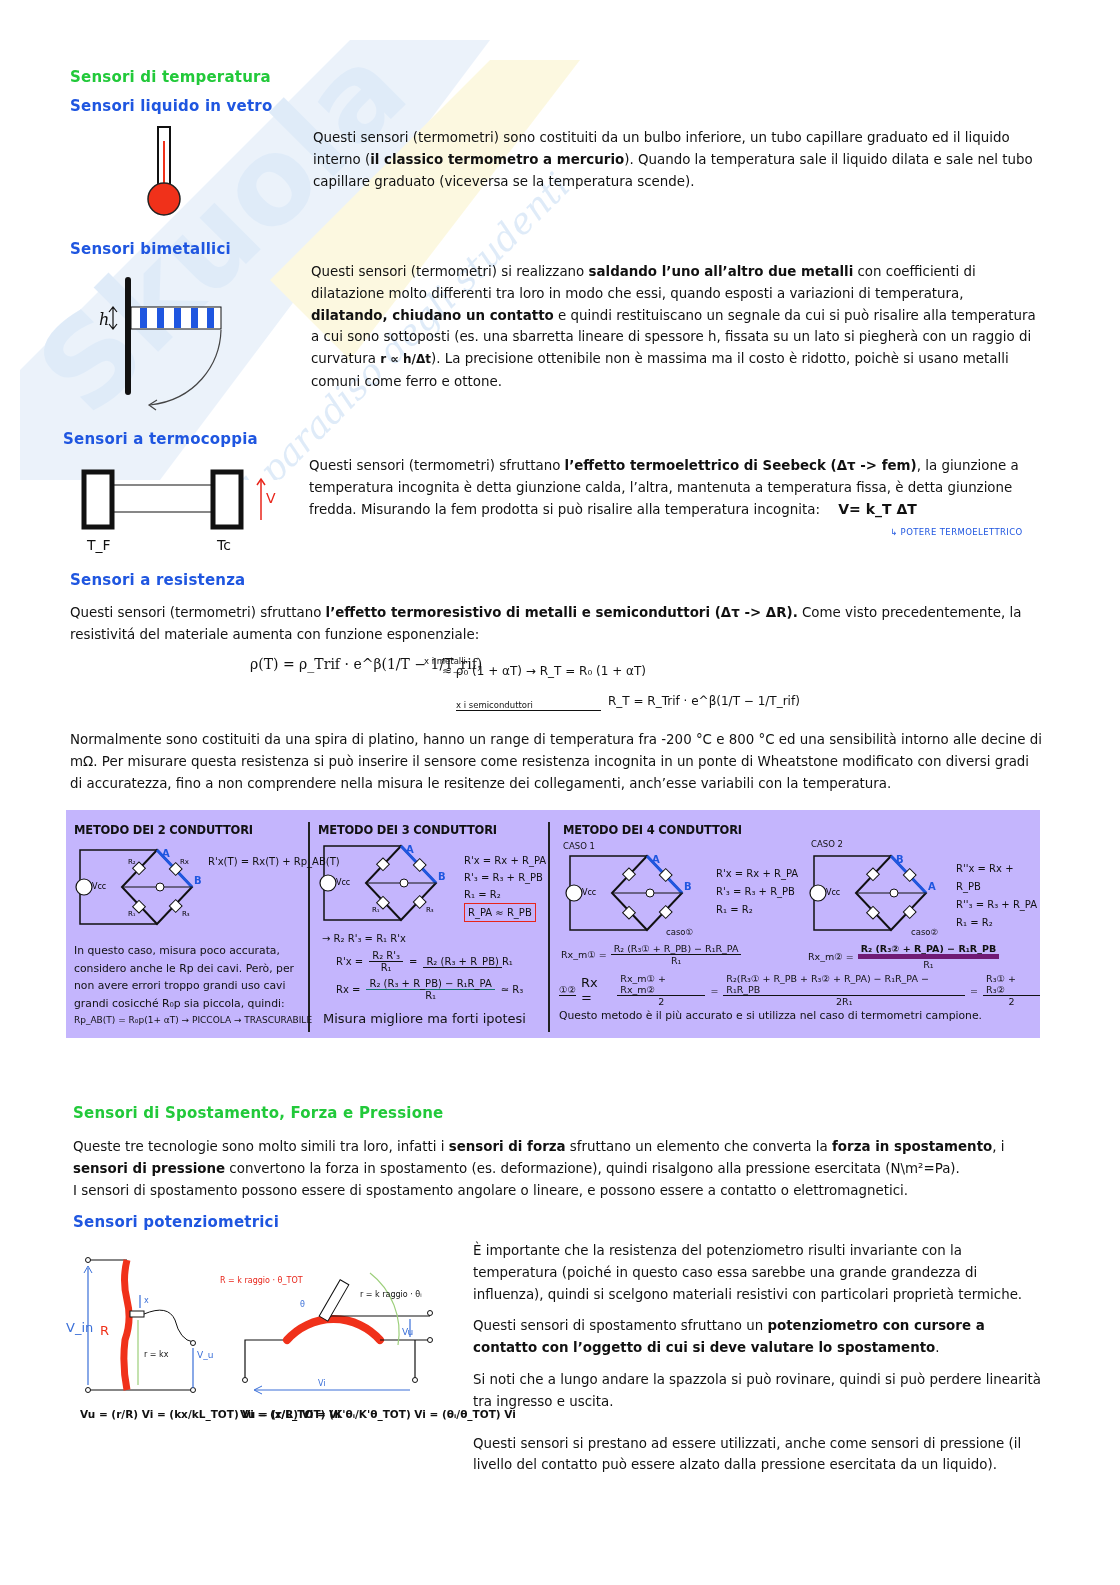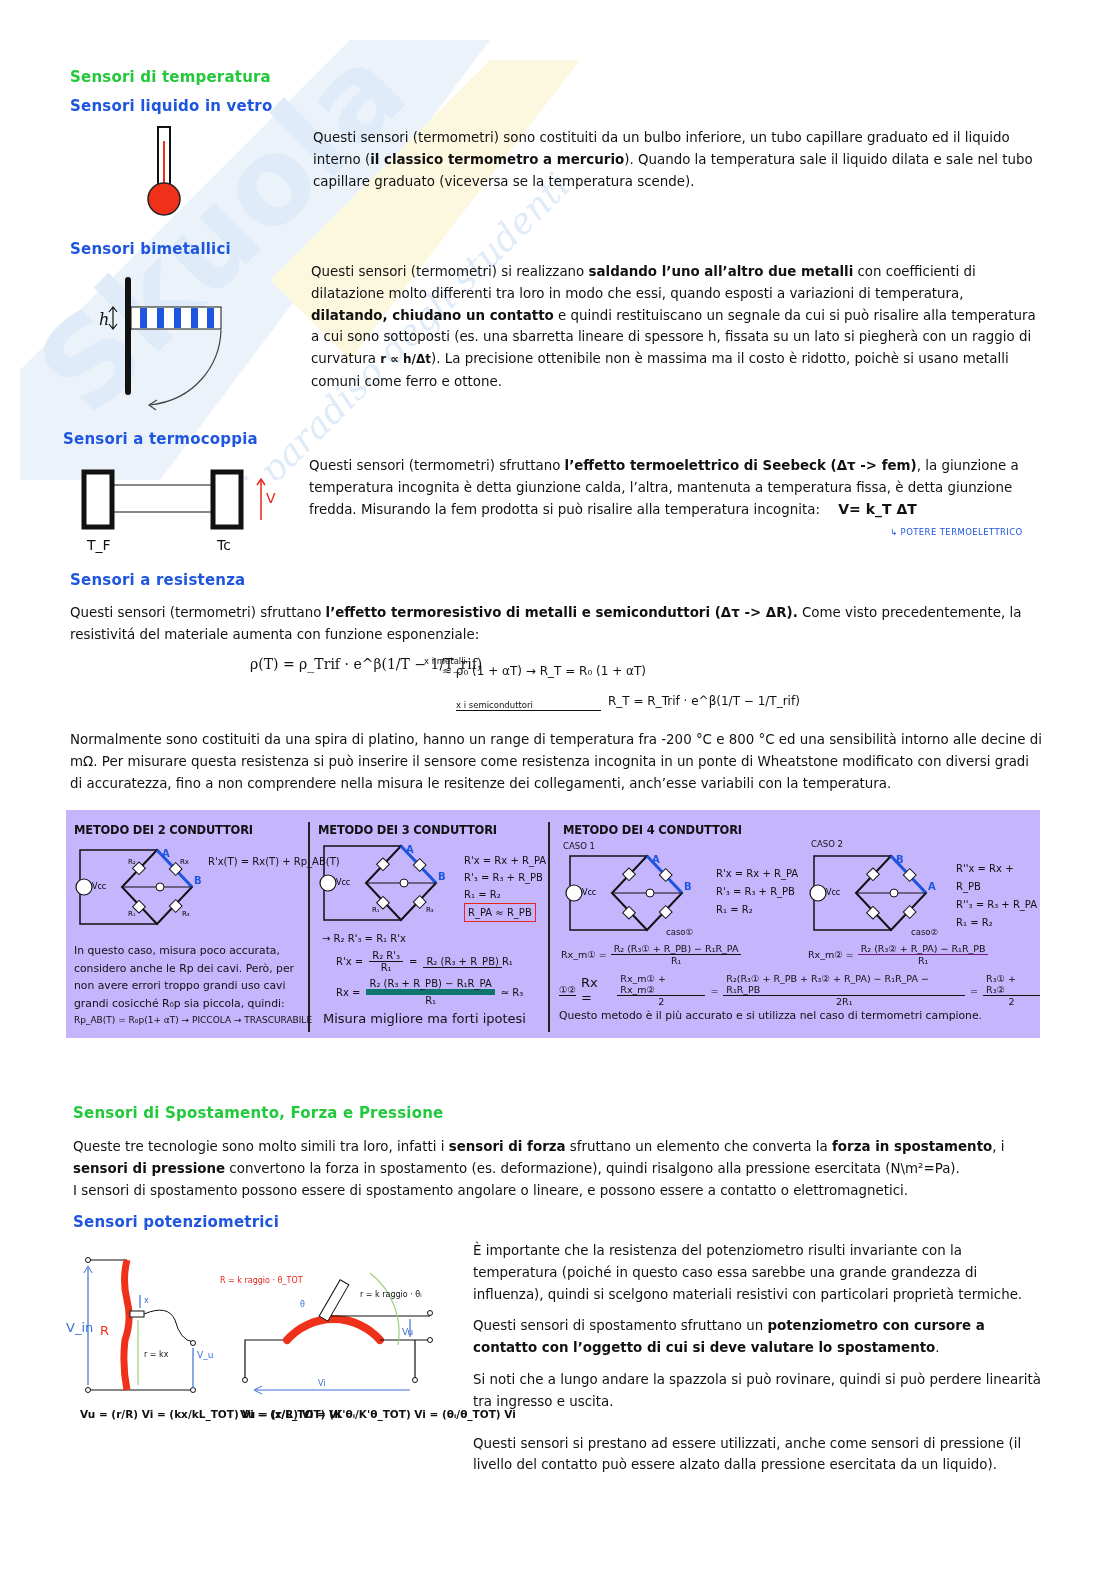--- a/index.html
+++ b/index.html
@@ -154,21 +154,21 @@
       </span>
     <span>=</span>
     <span style="display:inline-flex; ">
         <span style="border-bottom:1px solid #111; padding:0 3px;">R₂ (R₃ + R_PB)</span>
         <span>R₁</span>
       </span>
   </div>
   <div class="abs hand" style="left:270px; top:168px; font-size:10px; display:flex; align-items:center; gap:6px;">
     <span>Rx =</span>
     <span style="display:inline-flex; flex-direction:column; align-items:center;">
-        <span style="border-bottom:6px solid #0f766e; padding:0 3px;">R₂ (R₃ + R_PB) − R₁R_PA</span>
+        <span style="border-bottom:1px solid #0f766e; padding:0 3px;">R₂ (R₃ + R_PB) − R₁R_PA</span>
         <span>R₁</span>
       </span>
     <span>≃ R₃</span>
   </div>
   <div class="abs hand" style="left:257px; top:201px; font-size:13px;">Misura migliore ma forti ipotesi</div>
 
   <div class="abs hand hand-title" style="left:497px; top:13px;">METODO DEI 4 CONDUTTORI</div>
   <div class="abs hand tiny" style="left:497px; top:31px;">CASO 1</div>
   <div class="abs hand tiny" style="left:745px; top:29px;">CASO 2</div>
   <svg class="abs" style="left:496px; top:40px;" width="140" height="85">
@@ -216,21 +216,21 @@
   <div class="abs hand" style="left:495px; top:133px; font-size:9.5px; display:flex; align-items:center; gap:4px;">
     <span>Rx_m① =</span>
     <span style="display:inline-flex; flex-direction:column; align-items:center;">
         <span style="border-bottom:1px solid #111; padding:0 3px;">R₂ (R₃① + R_PB) − R₁R_PA</span>
         <span>R₁</span>
       </span>
   </div>
   <div class="abs hand" style="left:742px; top:133px; font-size:9.5px; display:flex; align-items:center; gap:4px;">
     <span>Rx_m② =</span>
     <span style="display:inline-flex; flex-direction:column; align-items:center;">
-        <span style="border-bottom:1px solid #701a75; padding:0 3px;">R₂ (R₃② + R_PA) − R₁R_PB</span>
+        <span style="border-bottom:5px solid #701a75; padding:0 3px;font-weight:bold;">R₂ (R₃② + R_PA) − R₁R_PB</span>
         <span>R₁</span>
       </span>
   </div>
   <div class="abs hand" style="left:493px; top:163px; font-size:9.5px; display:flex; align-items:center; gap:5px;">
     <span style="border-bottom:1px solid #111;">①②</span>
     <span style="font-size:13px;">Rx =</span>
     <span style="display:inline-flex; flex-direction:column; align-items:center;">
         <span style="border-bottom:1px solid #111; padding:0 3px;">Rx_m① + Rx_m②</span>
         <span>2</span>
       </span>

